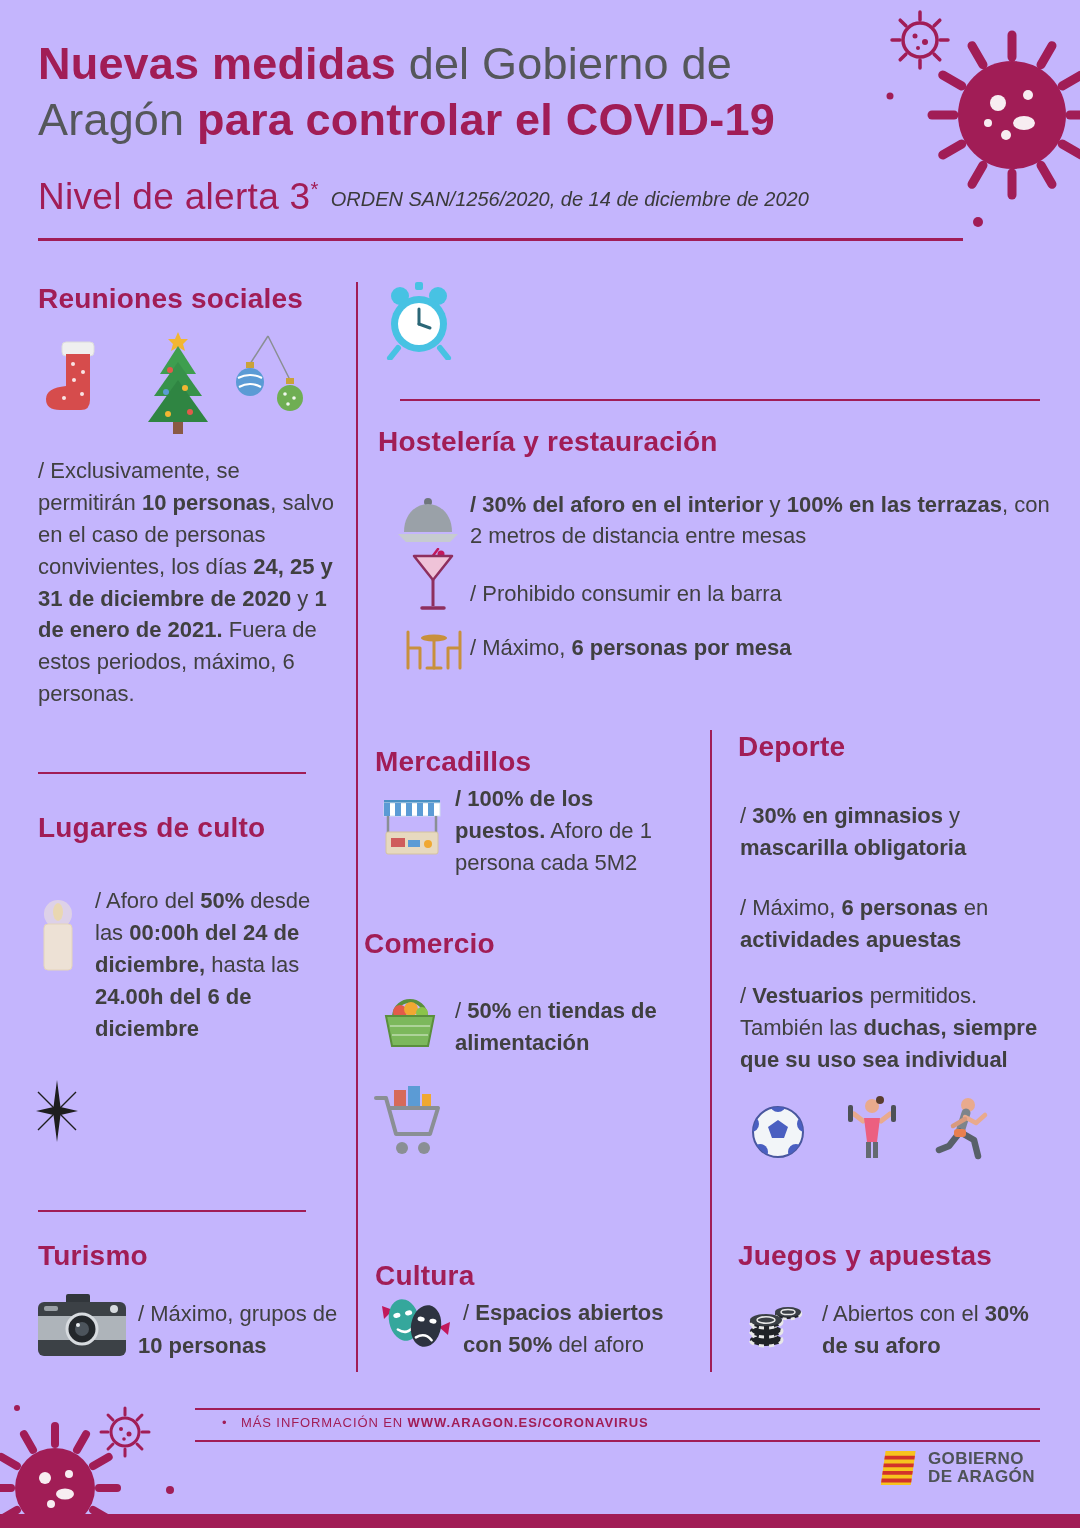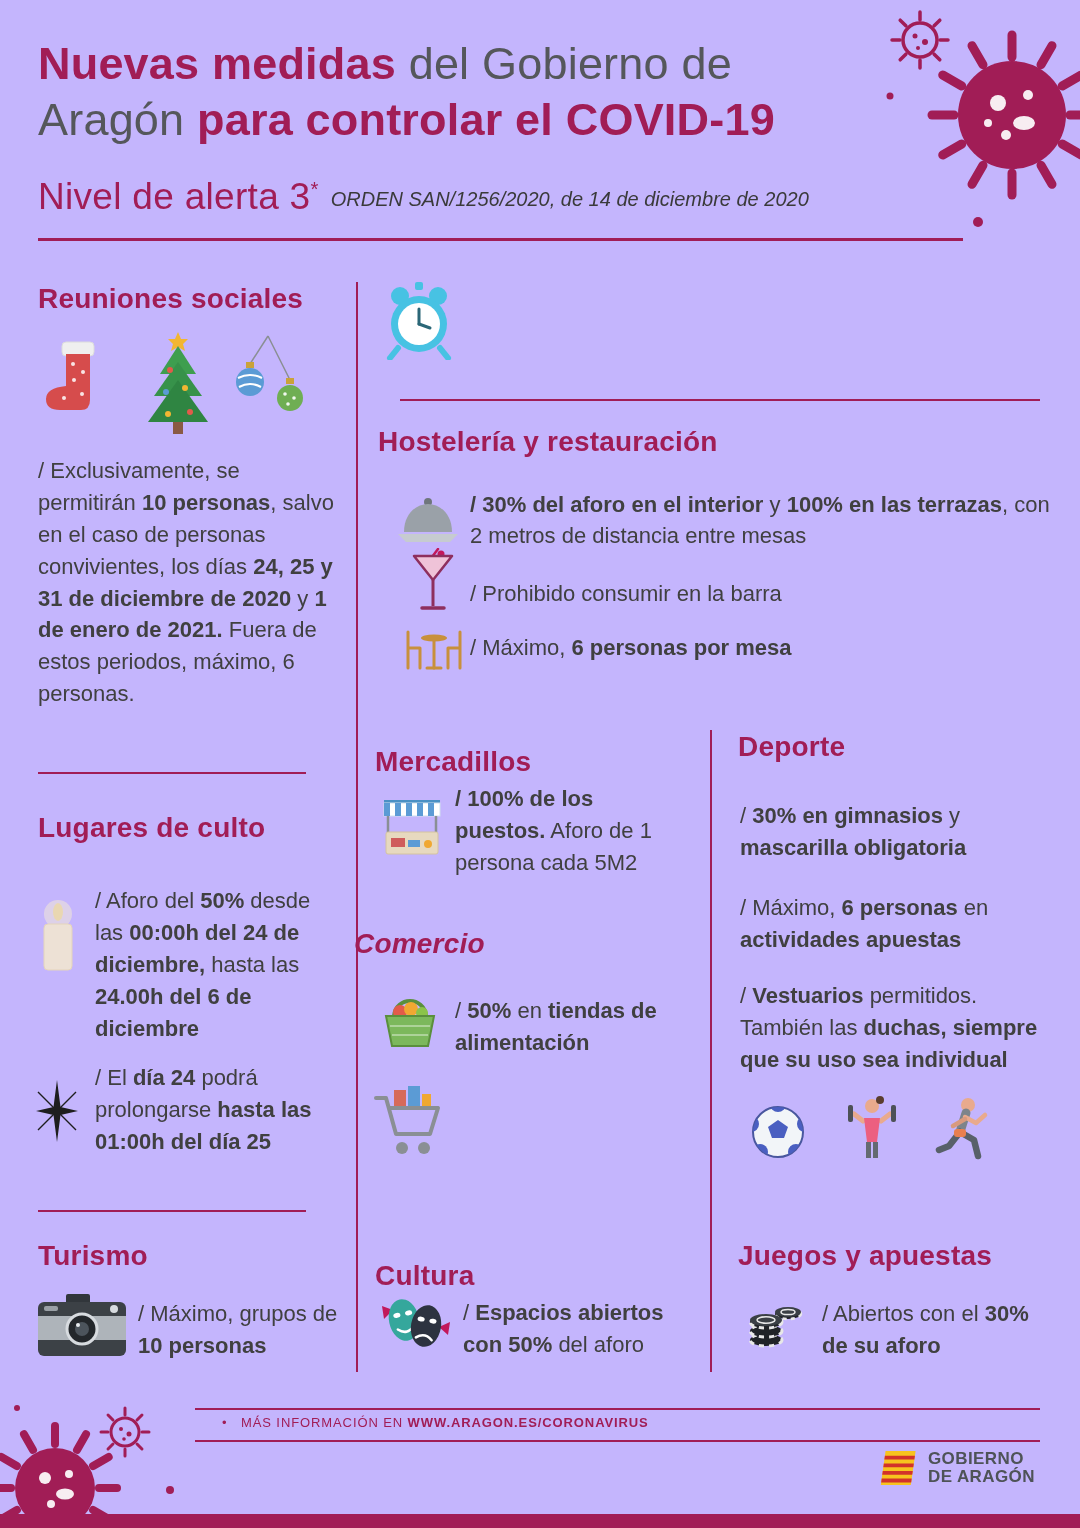--- a/index.html
+++ b/index.html
@@ -150,21 +150,20 @@
       <ellipse cx="32" cy="16" rx="5" ry="9" fill="#f6e39a"></ellipse>
       <rect x="18" y="28" width="28" height="46" rx="4" fill="#fbf0c8" stroke="#f0dfa6"></rect>
     </g>
   </svg>
   <p class="body-text" style="left:95px;top:885px;width:248px;"><span>/ Aforo del </span><span class="b">50%</span><span>  desde las </span><span class="b">00:00h del 24 de diciembre,</span><span> hasta las </span><span class="b">24.00h del 6 de diciembre</span></p>
 
   <svg class="abs" style="left:26px;top:1078px;" width="62" height="66" viewBox="0 0 62 66">
     <path d="M12,14 L50,52 M50,14 L12,52" stroke="#1e1e1e" stroke-width="1.4"></path>
     <path d="M31,2 L34.5,29 L52,33 L34.5,37 L31,64 L27.5,37 L10,33 L27.5,29 Z" fill="#1e1e1e"></path>
   </svg>
-  <p class="body-text" style="left:95px;top:1062px;width:242px;"><span>/ El </span><span class="b">día 24</span><span> podrá prolongarse </span><span class="b">hasta las 01:00h del día 25</span></p>
 
   <div class="rule" style="left:38px;top:1210px;width:268px;height:2px;"></div>
 
   <h2 class="sec" style="left:38px;top:1240px;">Turismo</h2>
 
   <svg class="abs" style="left:36px;top:1292px;" width="92" height="68" viewBox="0 0 92 68">
     <rect x="30" y="2" width="24" height="12" rx="2" fill="#31363b"></rect>
     <rect x="2" y="10" width="88" height="54" rx="6" fill="#3c4146"></rect>
     <rect x="2" y="24" width="88" height="24" fill="#aeb4ba"></rect>
     <circle cx="46" cy="37" r="15" fill="#23272b" stroke="#d7dbdf" stroke-width="3"></circle>
@@ -231,21 +230,21 @@
     <rect x="46" y="11" width="6" height="13" fill="#5b9bd5"></rect>
     <line x1="6" y1="24" x2="6" y2="40" stroke="#8a8f94" stroke-width="2.5"></line>
     <line x1="54" y1="24" x2="54" y2="40" stroke="#8a8f94" stroke-width="2.5"></line>
     <rect x="4" y="40" width="52" height="22" rx="2" fill="#e7d9bf" stroke="#d4c3a0"></rect>
     <rect x="9" y="46" width="14" height="9" fill="#cf5c5c"></rect>
     <rect x="26" y="48" width="12" height="7" fill="#5b9bd5"></rect>
     <circle cx="46" cy="52" r="4" fill="#f0a832"></circle>
   </svg>
   <p class="body-text" style="left:455px;top:783px;width:220px;"><span class="b">/ </span><span class="b">100% de los puestos.</span><span> Aforo de 1 persona cada 5M2</span></p>
 
-  <h2 class="sec" style="left:354px;top:928px;font-style:italic;">Comercio</h2>
+  <h2 class="sec" style="left:364px;top:928px;">Comercio</h2>
 
   <svg class="abs" style="left:378px;top:986px;" width="64" height="64" viewBox="0 0 64 64">
     <path d="M16,30 C18,10 46,10 48,30" stroke="#5a8f3c" stroke-width="4" fill="none" stroke-linecap="round"></path>
     <circle cx="22" cy="26" r="7" fill="#e25b4a"></circle>
     <circle cx="33" cy="23" r="7" fill="#f0a832"></circle>
     <circle cx="44" cy="27" r="6" fill="#8bc34a"></circle>
     <path d="M8,30 H56 L50,60 H14 Z" fill="#7cb85c" stroke="#5a8f3c" stroke-width="2"></path>
     <path d="M12,40 H52 M14,49 H50" stroke="#ffffff" stroke-width="1.5" opacity="0.5"></path>
   </svg>
   <p class="body-text" style="left:455px;top:995px;width:240px;"><span>/ </span><span class="b">50%</span><span> en </span><span class="b">tiendas de alimentación</span></p>

